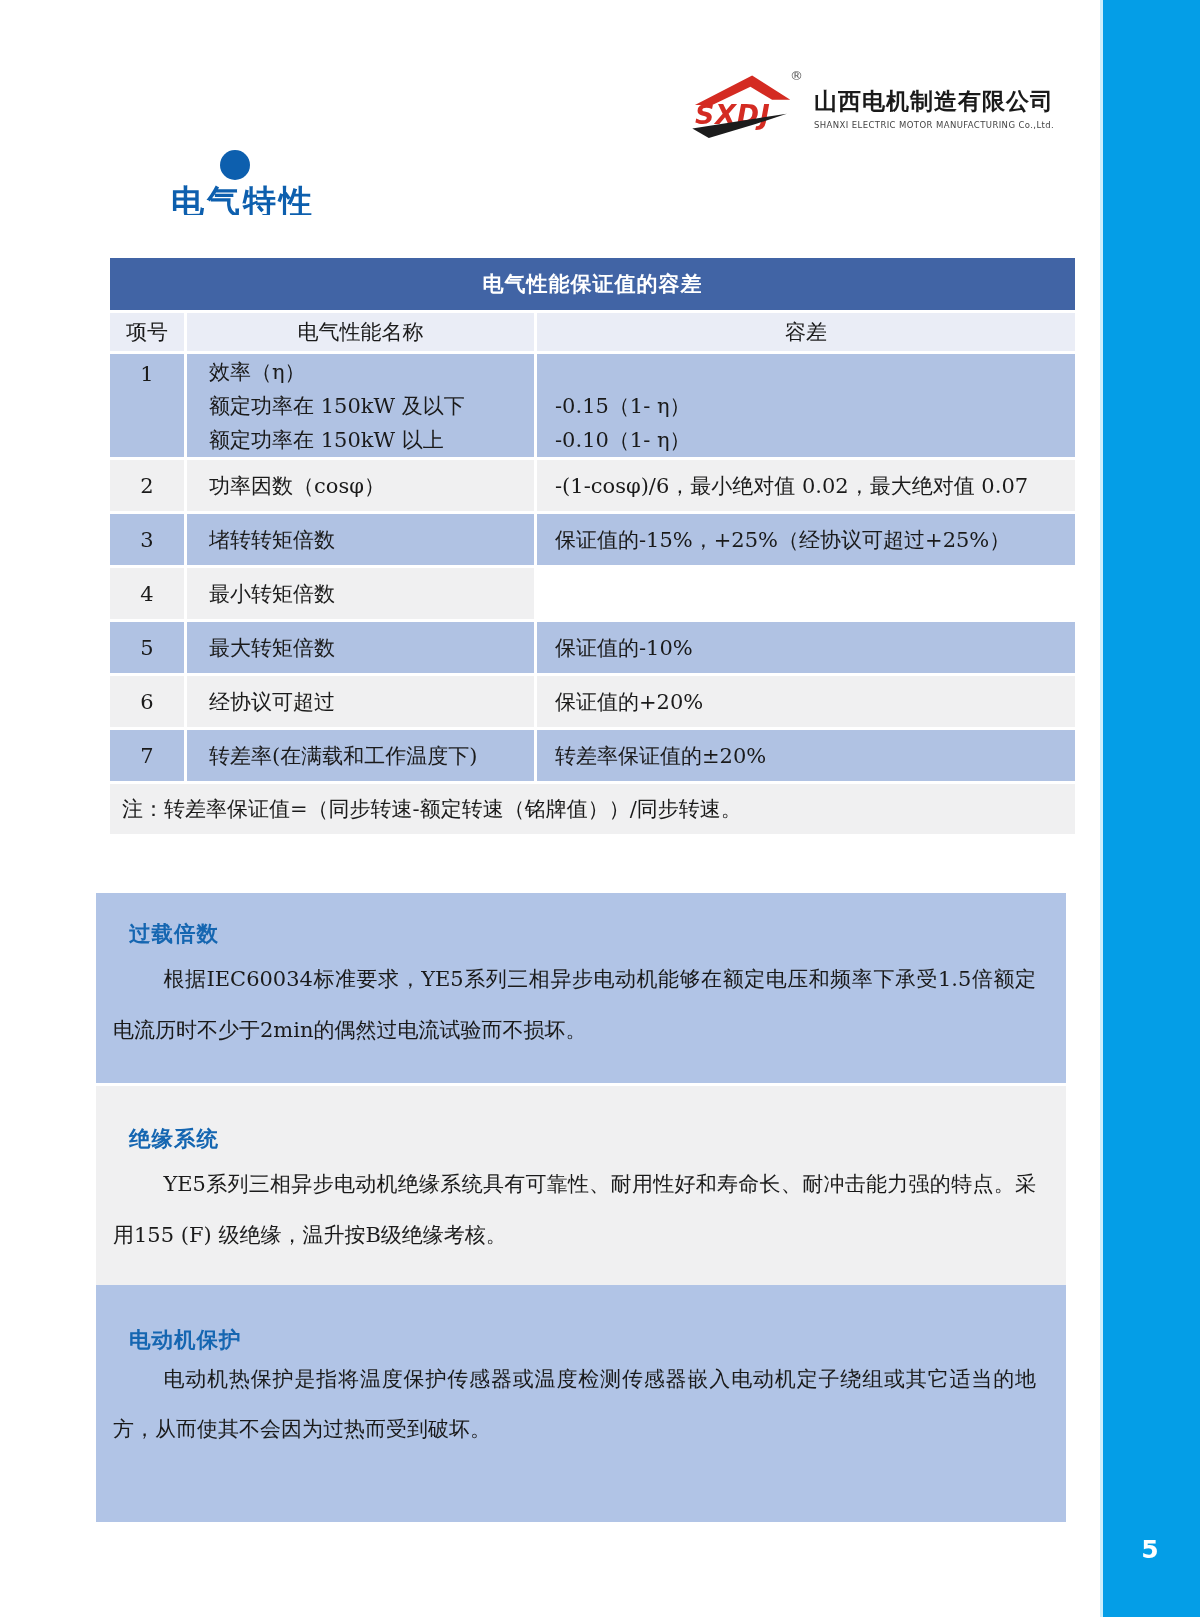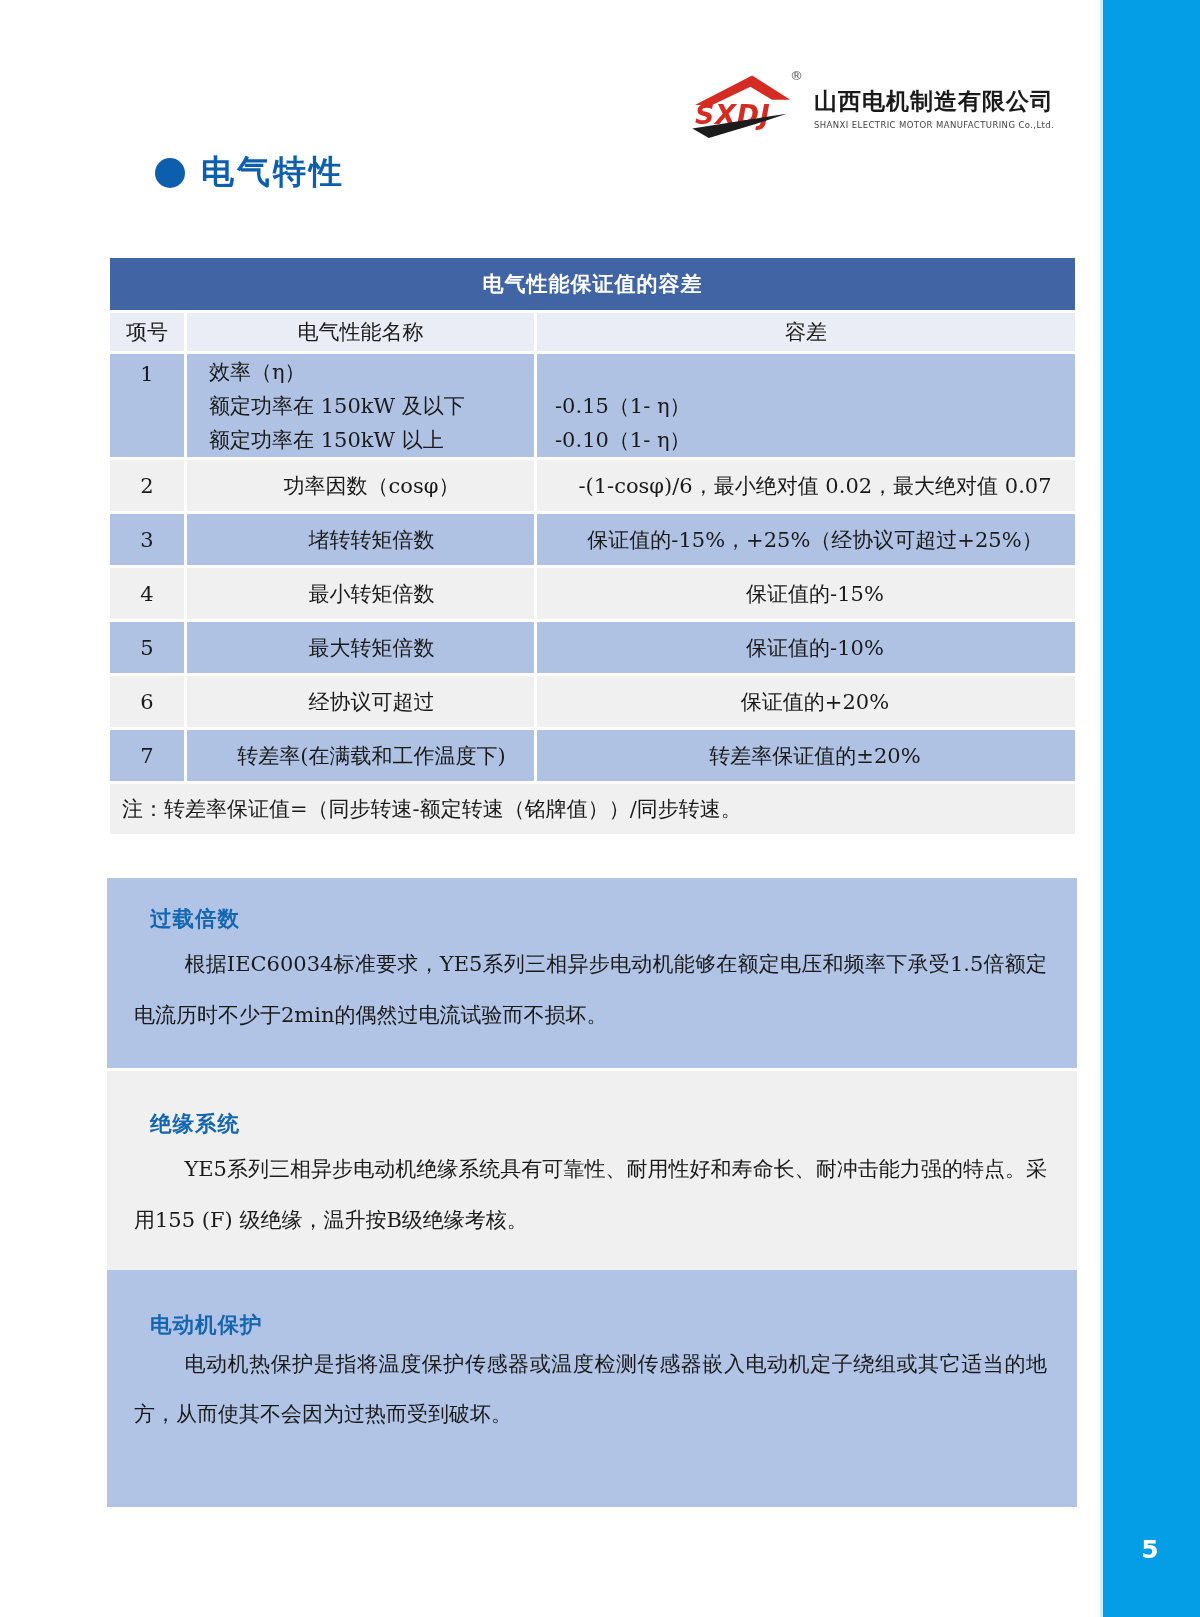--- a/index.html
+++ b/index.html
@@ -31,21 +31,21 @@
   .logo-text { margin-left:22px; padding-top:6px; }
   .logo-cn {
     font-family:"DejaVu Sans", sans-serif;
     font-size:23px; font-weight:600; color:#1a1a1a; letter-spacing:1px; white-space:nowrap;
   }
   .logo-en {
     font-family:"DejaVu Sans", sans-serif;
     font-size:8.5px; color:#444; letter-spacing:0.4px; margin-top:3px; white-space:nowrap;
   }
   
-  .section-head { position:absolute; top:150px; left:155px; display:flex; align-items:center; }
+  .section-head { position:absolute; top:150px; left:155px; display:flex; align-items:center;flex-direction:column; }
   .bullet {
     width:30px; height:30px; border-radius:50%;
     background:#0d5fae; flex:none;
   }
   .section-title {
     margin-left:16px;
     font-family:"DejaVu Sans", sans-serif;
     font-size:33px; font-weight:bold; color:#0d5fae; letter-spacing:3px;
   }
   
@@ -55,40 +55,40 @@
     color:#ffffff; font-family:"DejaVu Sans", sans-serif;
     font-size:21px; font-weight:bold; letter-spacing:1px;
     display:flex; align-items:center; justify-content:center;margin-top:43px;
   }
   .t-row {
     display:grid; grid-template-columns:74px 347px 1fr;
     column-gap:3px; margin-top:3px;
   }
   .t-cell {
     font-size:21px;
-    display:flex; align-items:center;justify-content:center;
+    display:flex; align-items:center;
   }
   .c-center { justify-content:center; }
   .c-name { padding-left:22px; }
   .c-tol  { padding-left:18px; }
   .bgh  { background:#eaedf6; }
   .bgb  { background:#b0c2e3; }
   .bgl  { background:#f0f0f1; }
   .h-colhead .t-cell { height:38px; }
   .h-std .t-cell { height:51px; }
   .row1 .t-cell { height:103px; }
   .row1 .lines { display:flex; flex-direction:column; justify-content:center; width:100%; }
   .row1 .line { line-height:34px; height:34px; white-space:nowrap; }
   .row1 .t-cell.c-no { align-items:flex-start; padding-top:8px; }
   .t-note {
     margin-top:3px; height:50px; background:#f0f0f1;
     font-size:21px; display:flex; align-items:center; padding-left:12px;
   }
   
-  .panel { position:absolute; left:107px; width:970px; padding-left:27px; padding-right:30px; }
+  .panel { position:absolute; left:96px; width:970px; padding-left:17px; padding-right:30px;margin-top:15px; }
   .panel-blue { background:#b1c4e6; }
   .panel-gray { background:#f0f0f1; }
   .p1 { top:878px;  height:190px; }
   .p2 { top:1071px; height:236px; }
   .p3 { top:1270px; height:237px; }
   .panel-head {
     font-family:"DejaVu Sans", sans-serif;
     font-size:21.5px; font-weight:bold; color:#1566b1;
     letter-spacing:1px; margin-left:16px;
   }
@@ -165,21 +165,20 @@
 
   <div class="t-row h-std">
     <div class="t-cell c-center bgb">3</div>
     <div class="t-cell bgb c-name">堵转转矩倍数</div>
     <div class="t-cell bgb c-tol">保证值的-15%，+25%（经协议可超过+25%）</div>
   </div>
 
   <div class="t-row h-std">
     <div class="t-cell c-center bgl">4</div>
     <div class="t-cell bgl c-name">最小转矩倍数</div>
-    <div class="t-cell bgl c-tol">保证值的-15%</div>
   </div>
 
   <div class="t-row h-std">
     <div class="t-cell c-center bgb">5</div>
     <div class="t-cell bgb c-name">最大转矩倍数</div>
     <div class="t-cell bgb c-tol">保证值的-10%</div>
   </div>
 
   <div class="t-row h-std">
     <div class="t-cell c-center bgl">6</div>

